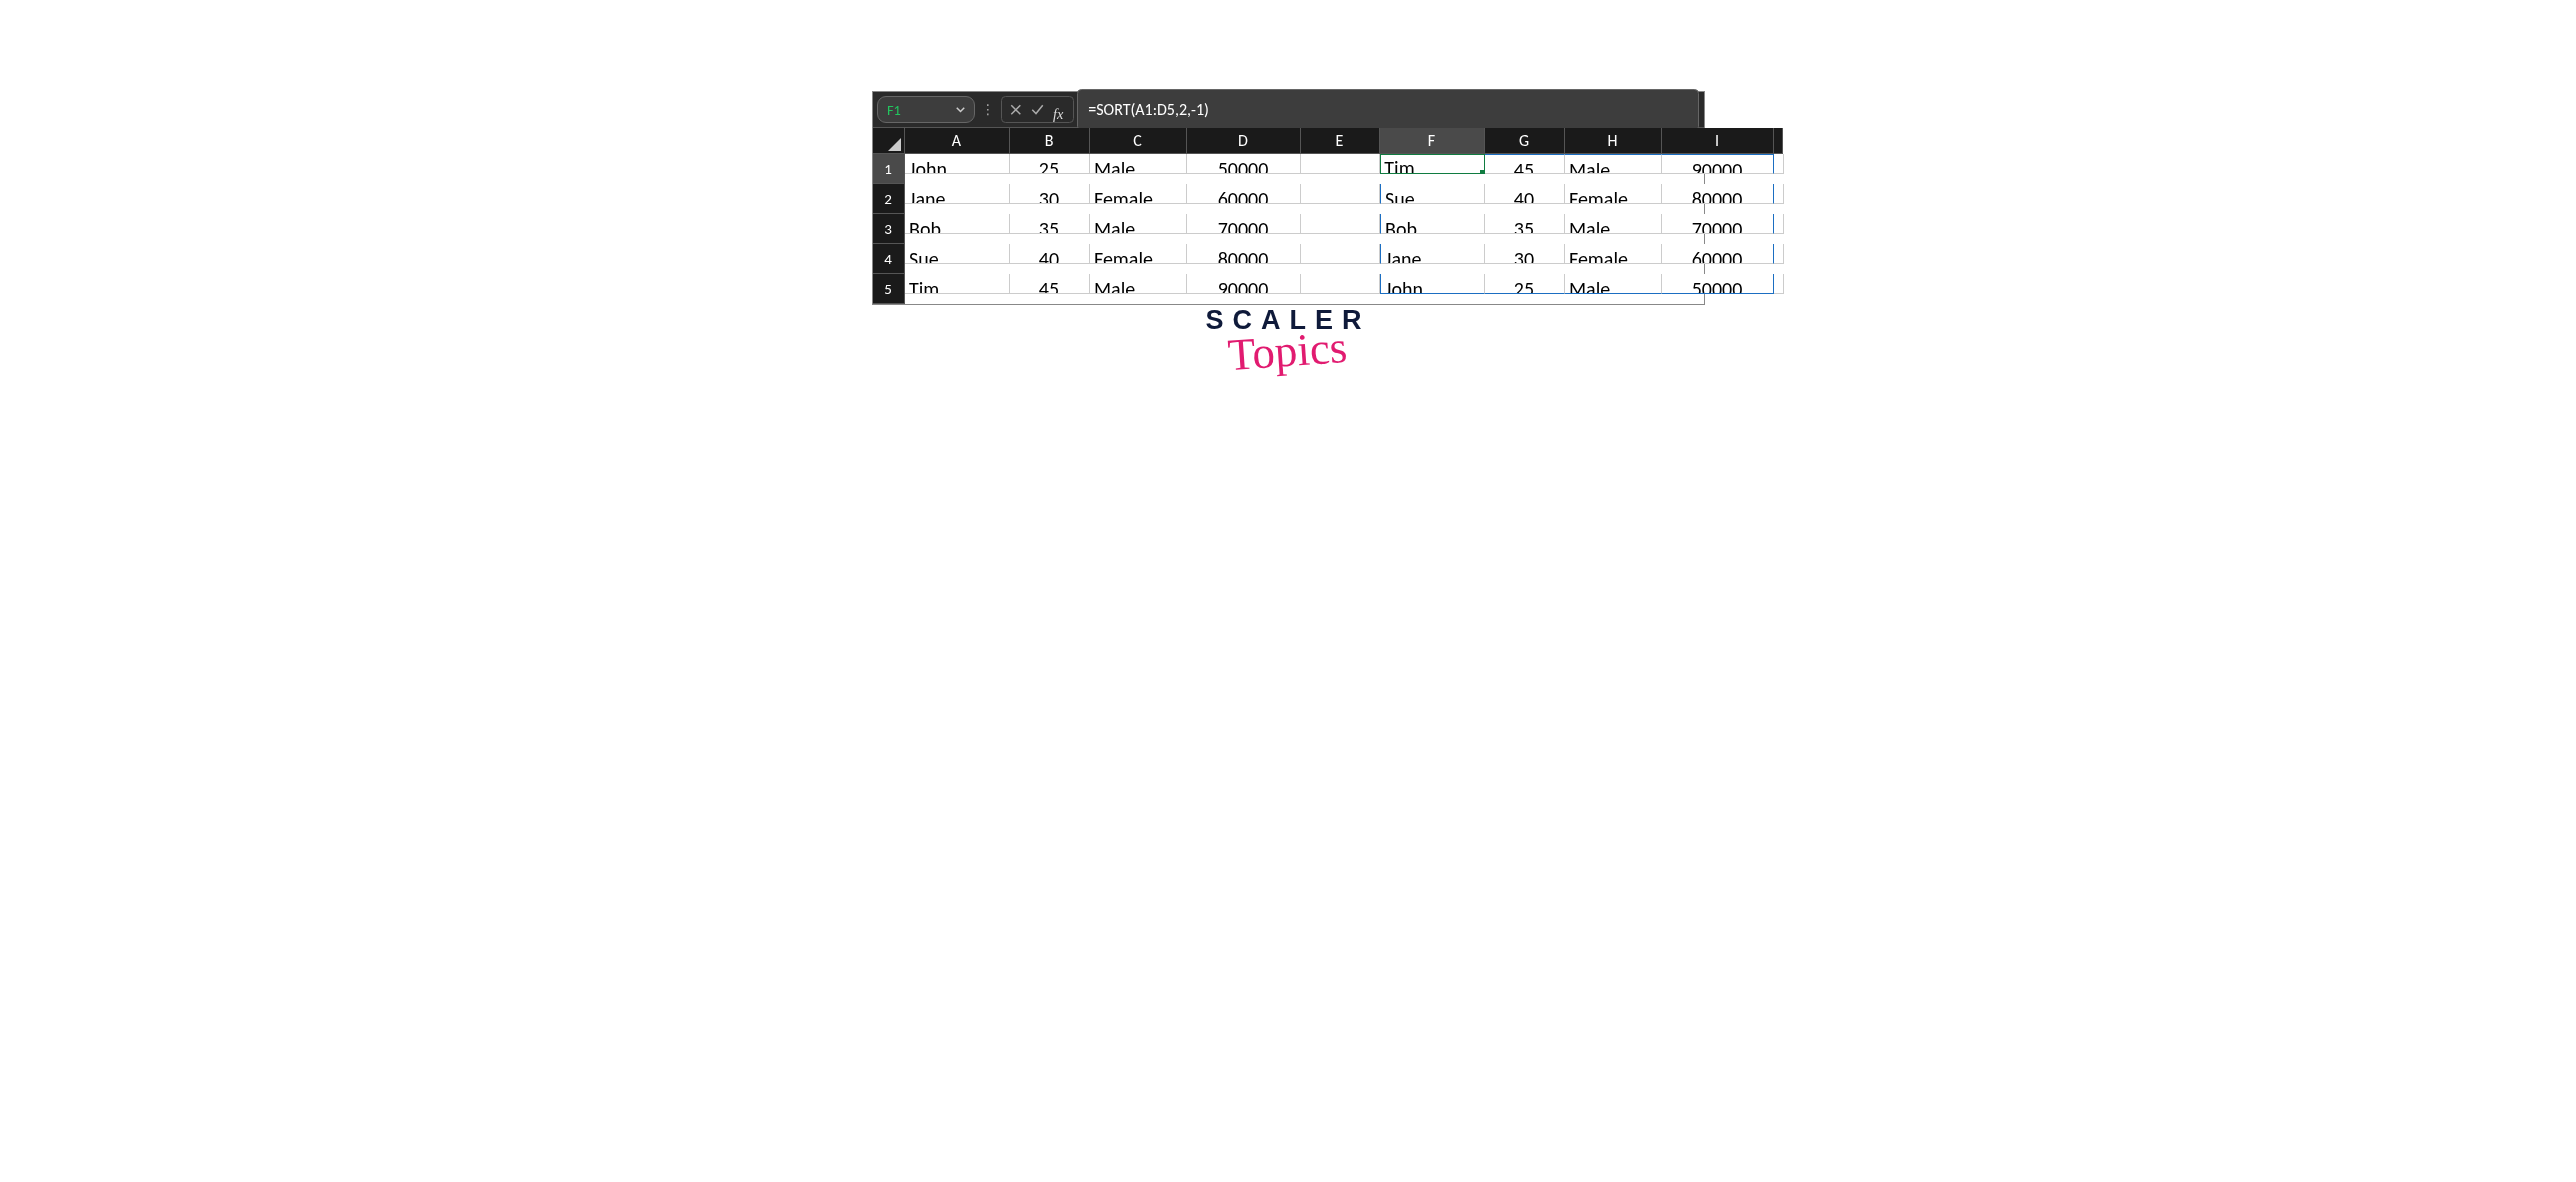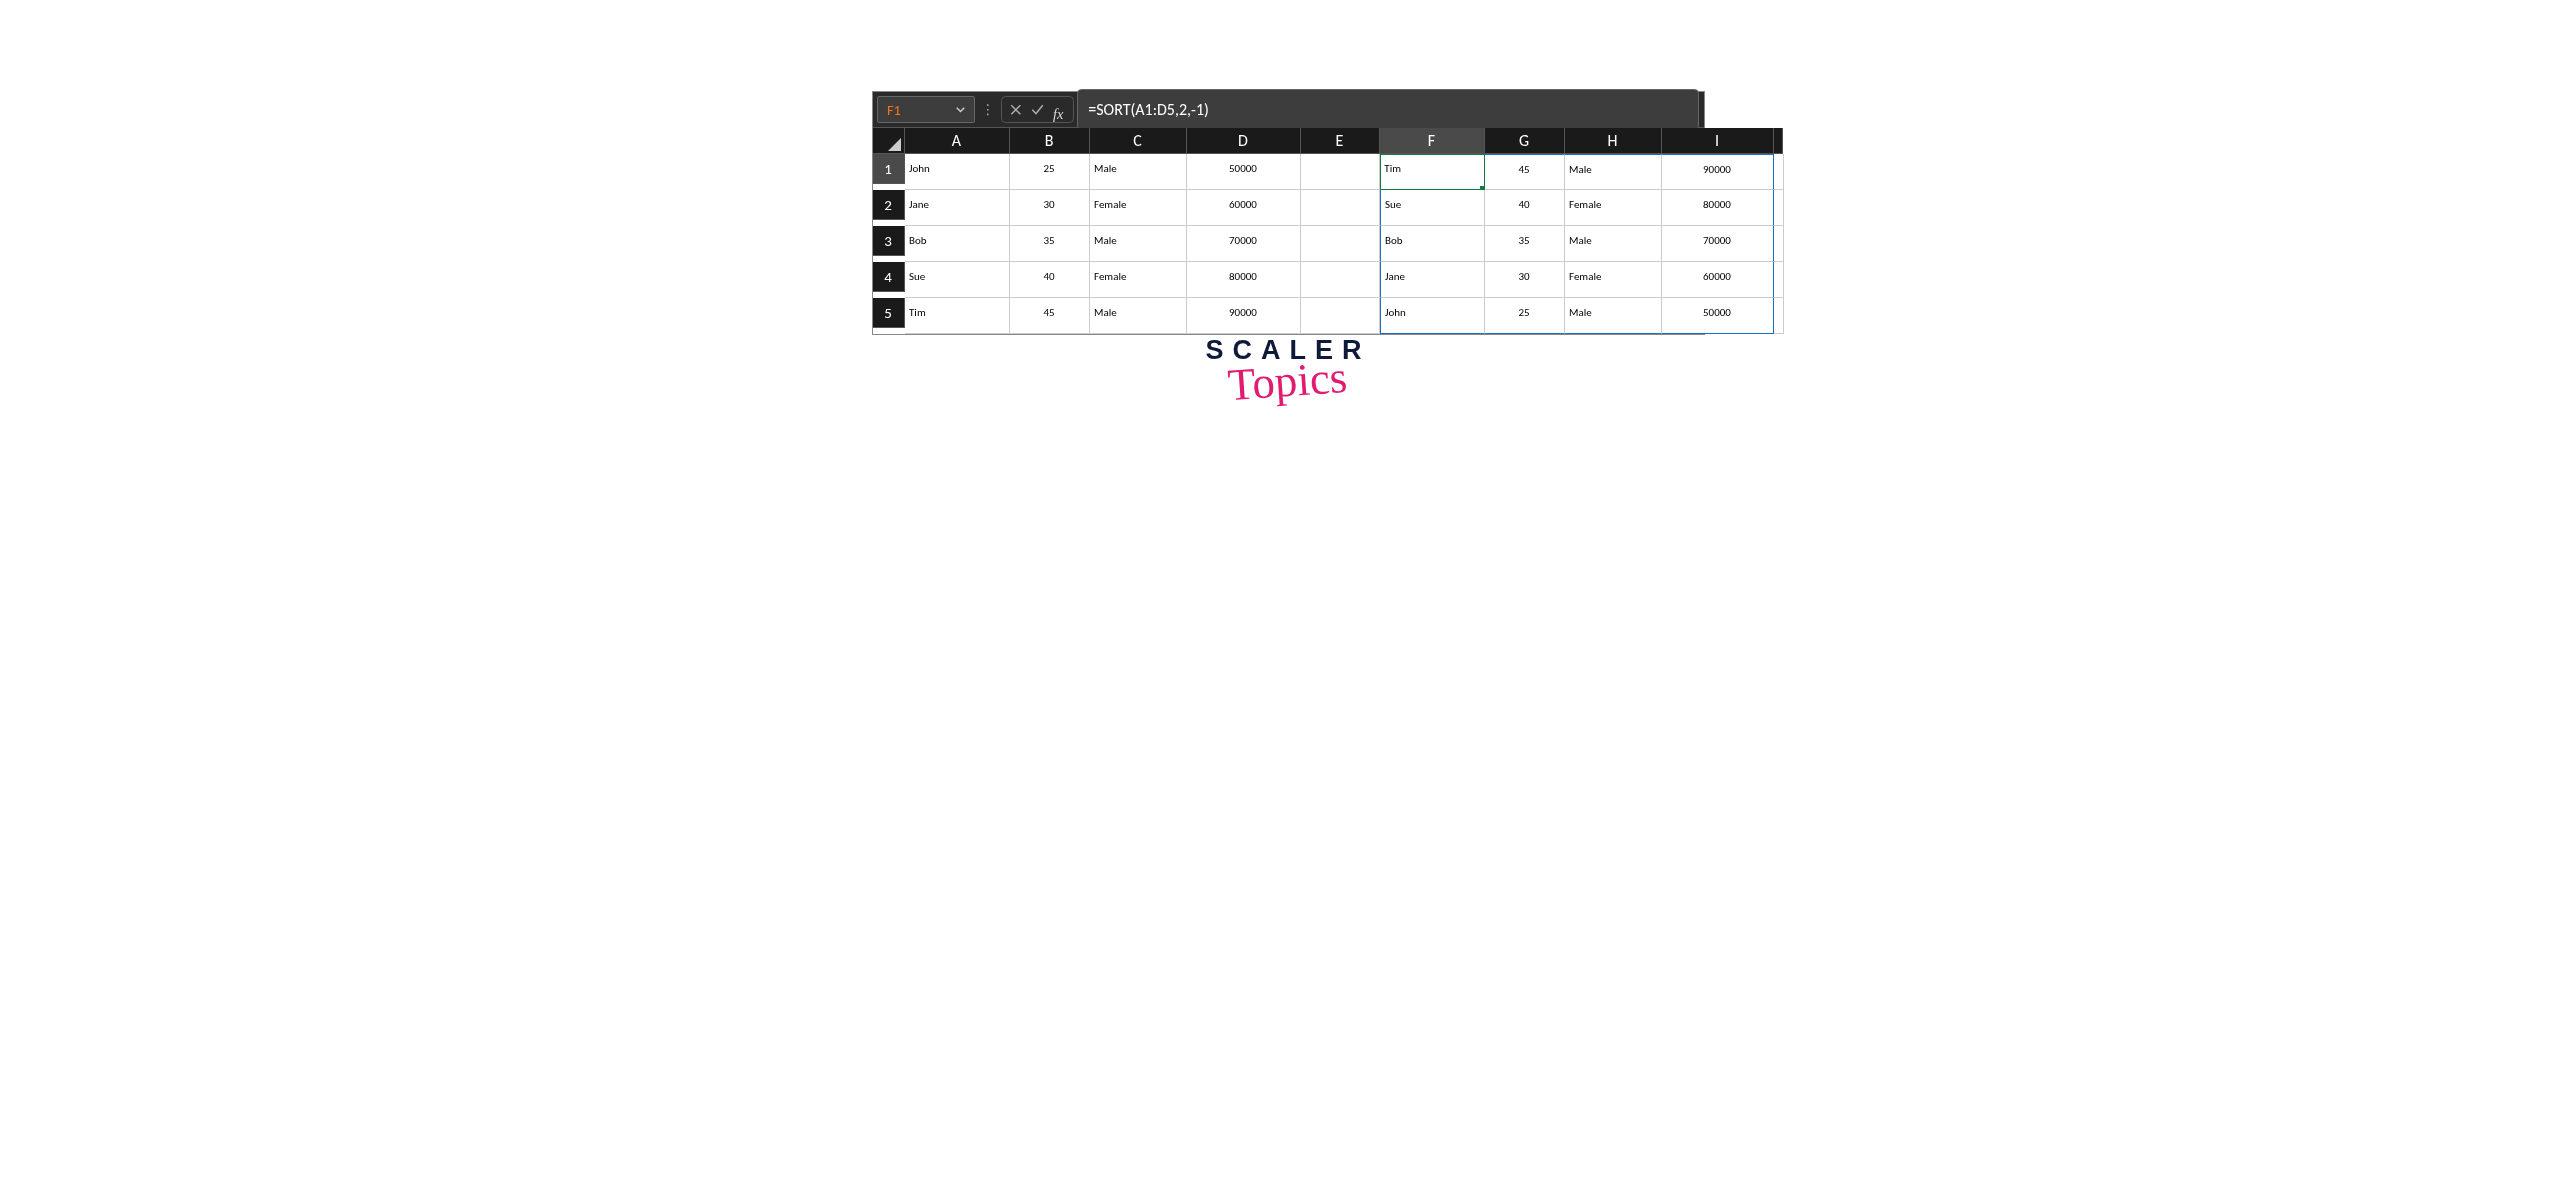--- a/index.html
+++ b/index.html
@@ -24,25 +24,25 @@
     display: flex;
     align-items: center;
     background: #2a2a2a;
     height: 36px;
     border-bottom: 0.8px solid #555;
     padding: 3px 4.5px;
     gap: 3px;
   }
   .name-box {
     background: #3d3d3d;
-    color: #f97316;
+    color: #22c55e;
     font-size: 14.4px;
     padding: 3px 9px;
     border: 0.8px solid #666;
-    border-radius: 2px;
+    border-radius: 9px;
     display: flex;
     align-items: center;
     justify-content: space-between;
     width: 98px;
     height: 27px;
   }
   .name-box-text {
     flex: 1;
   }
   .chevron {
@@ -134,22 +134,22 @@
     line-height: 30px;
     border-right: 0.8px solid #555;
     border-bottom: 0.8px solid #555;
   }
   .row-header.selected {
     background: #4a4a4a;
   }
   .cell {
     background: #fff;
     color: #000;
-    font-size: 11px;
-    height: 36px;
+    font-size: 20px;
+    height: 20px;
     line-height: 30px;
     padding: 0 4.5px;
     border-right: 0.8px solid #ccc;
     border-bottom: 0.8px solid #ccc;
     white-space: nowrap;
     overflow: hidden;
   }
   .cell.num {
     text-align: center;
   }

